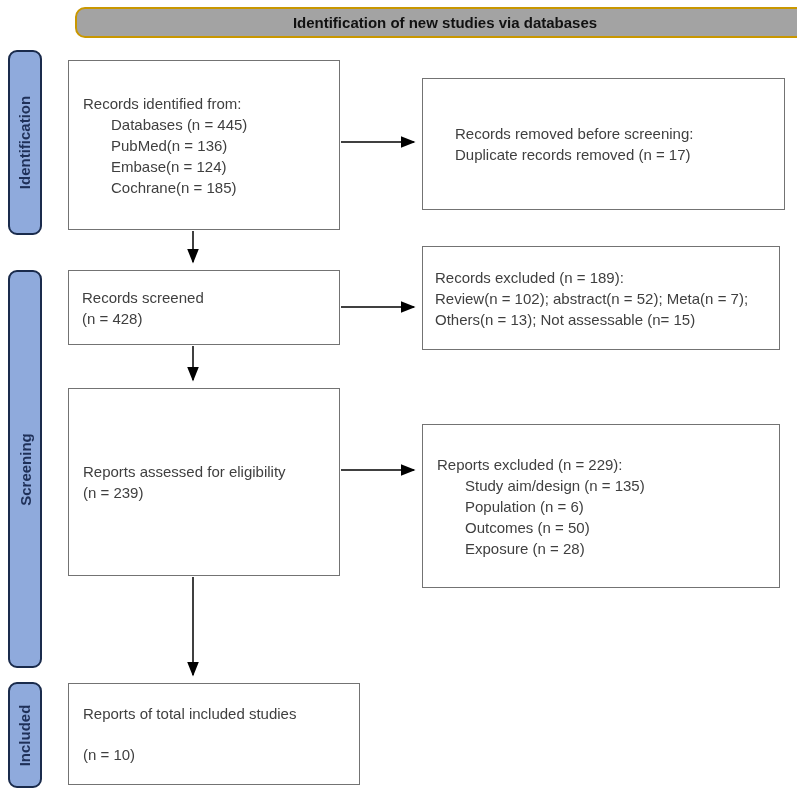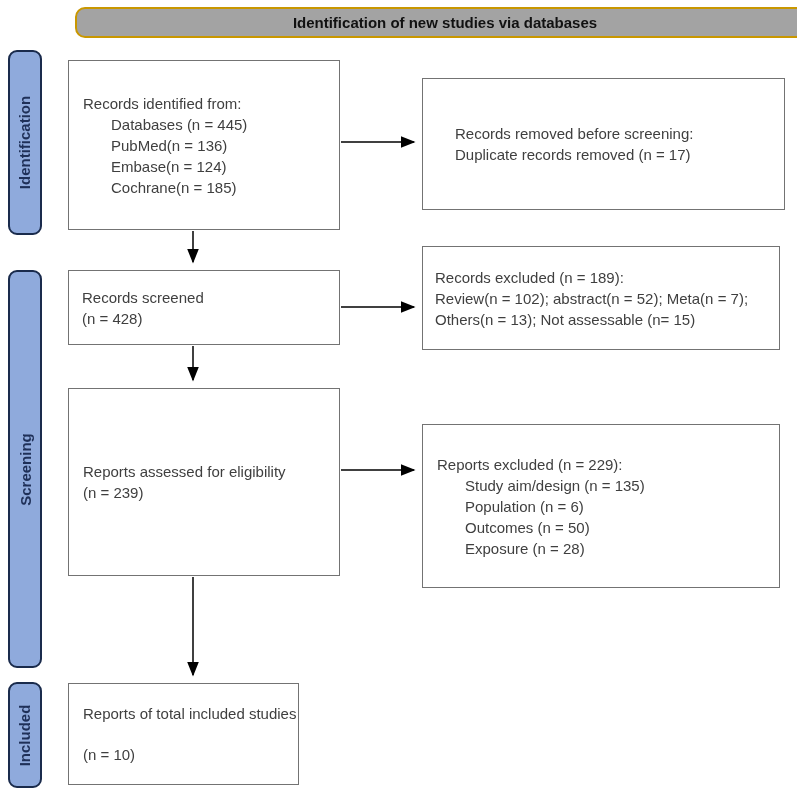--- a/index.html
+++ b/index.html
@@ -63,21 +63,21 @@
     justify-content: center;
     font-size: 15px;
     line-height: 21px;
   }
   .box .line { white-space: nowrap; }
   .box .indent { padding-left: 28px; }
 
   .box-records-identified { left: 68px;  top: 60px;  width: 272px; height: 170px; padding-left: 14px; }
   .box-records-screened   { left: 68px;  top: 270px; width: 272px; height: 75px;  padding-left: 13px; }
   .box-reports-assessed   { left: 68px;  top: 388px; width: 272px; height: 188px; padding-left: 14px; }
-  .box-reports-included   { left: 68px;  top: 683px; width: 231px; height: 102px; padding-left: 14px; gap: 20px; }
+  .box-reports-included   { left: 68px;  top: 683px; width: 292px; height: 102px; padding-left: 14px; gap: 20px; }
 
   .box-records-removed    { left: 422px; top: 78px;  width: 363px; height: 132px; padding-left: 32px; }
   .box-records-excluded   { left: 422px; top: 246px; width: 358px; height: 104px; padding-left: 12px; }
   .box-reports-excluded   { left: 422px; top: 424px; width: 358px; height: 164px; padding-left: 14px; }
 
   
   .arrows {
     position: absolute;
     left: 0; top: 0;
     width: 797px; height: 795px;

